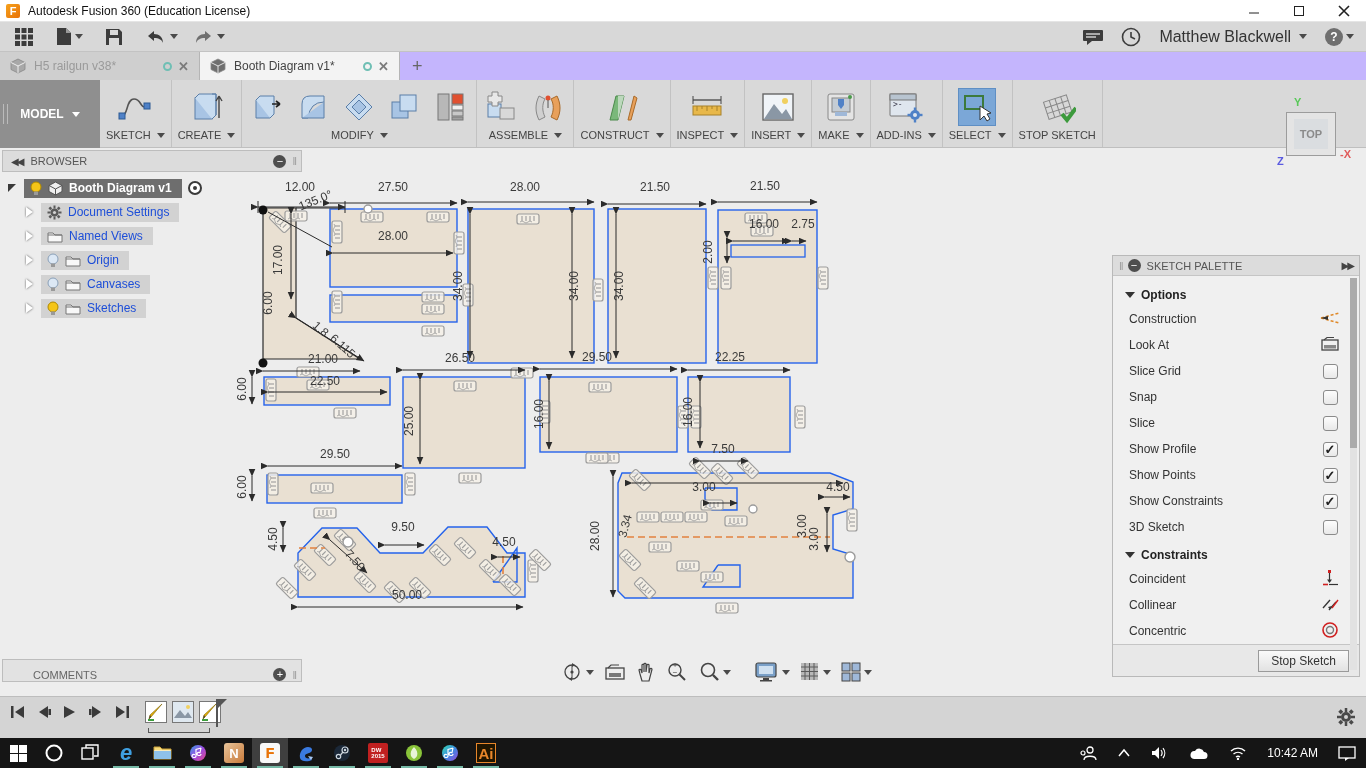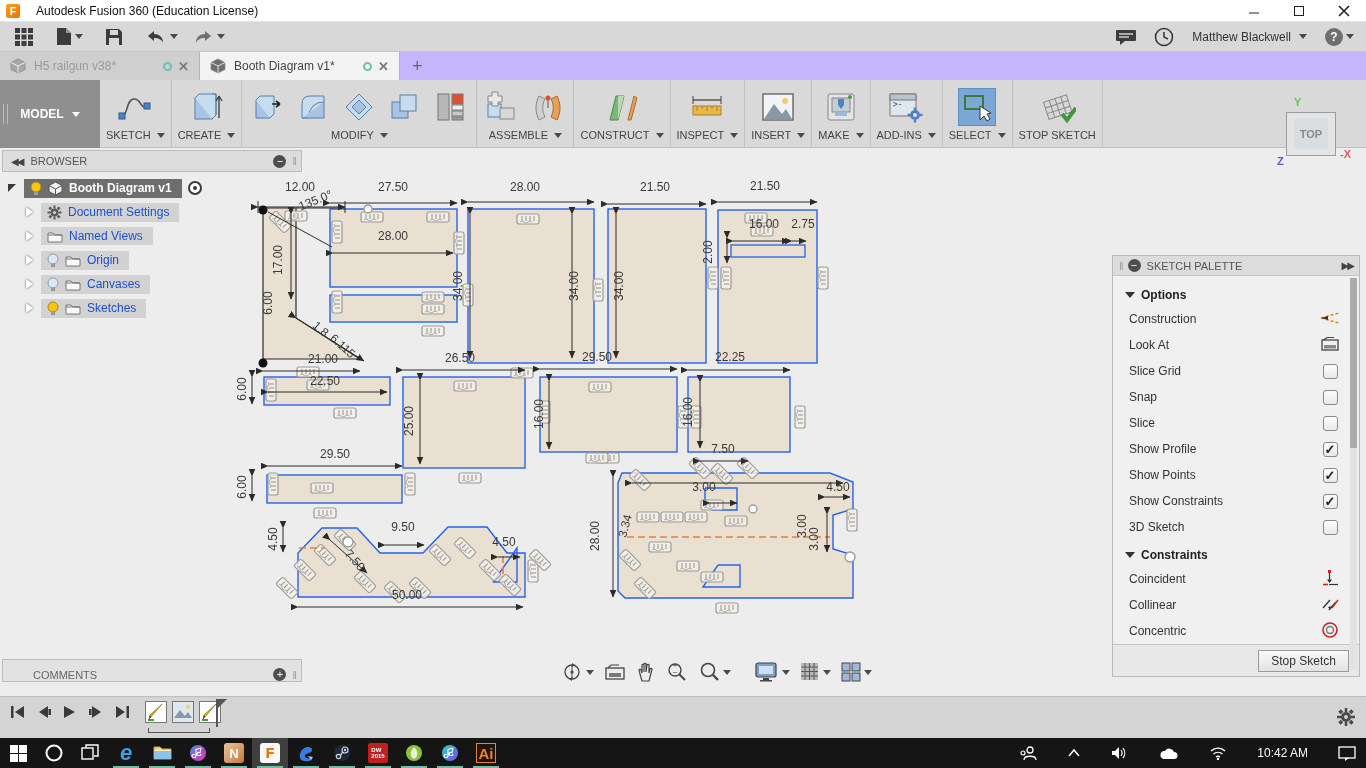--- a/index.html
+++ b/index.html
@@ -2,32 +2,32 @@
 <html><head>
 <meta charset="utf-8">
 <style>
   * { margin:0; padding:0; box-sizing:border-box; }
   html,body { width:1366px; height:768px; overflow:hidden; font-family:"Liberation Sans", sans-serif; }
   #app { position:relative; width:1366px; height:768px; background:#ededed; }
 
   
   .titlebar { position:absolute; left:0; top:0; width:1366px; height:22px; background:#ffffff; display:flex; align-items:center; border-bottom:1px solid #e5e5e5;}
   .flogo { width:14px; height:14px; margin-left:6px; background:linear-gradient(135deg,#f6a21c,#e87209); color:#fff; font-weight:bold; font-size:11px; text-align:center; line-height:14px; border-radius:2px;}
-  .apptitle { font-size:12px; color:#111; margin-left:16px; }
+  .apptitle { font-size:12px; color:#111; margin-left:8px; }
   .winbtns { margin-left:auto; display:flex; height:22px; }
   .winbtn { width:45px; height:22px; display:flex; align-items:center; justify-content:center; color:#222; font-size:12px; }
   .winbtn svg { display:block; }
 
   
   .qat { position:absolute; left:0; top:22px; width:1366px; height:30px; background:#d8d8d8; border-bottom:1px solid #c3c3c3; display:flex; align-items:center; }
   .qicon { display:flex; align-items:center; margin-left:14px; color:#3c3c3c; }
   .qicon svg { display:block; }
   .ddarrow { width:0; height:0; border-left:4px solid transparent; border-right:4px solid transparent; border-top:5px solid #4a4a4a; margin-left:3px; }
   .qat-right { margin-left:auto; display:flex; align-items:center; margin-right:12px; gap:18px; }
-  .username { font-size:12px; color:#333; display:flex; align-items:center; gap:5px;}
+  .username { font-size:16px; color:#333; display:flex; align-items:center; gap:5px;}
   .helpbtn { width:18px; height:18px; border-radius:50%; background:#6f6f6f; color:#fff; font-size:12px; font-weight:bold; text-align:center; line-height:18px; }
 
   
   .tabbar { position:absolute; left:0; top:52px; width:1366px; height:28px; background:#c4b5fd; display:flex; align-items:flex-end; }
   .doctab { height:28px; display:flex; align-items:center; padding:0 10px; width:200px; border-right:1px solid #b5b5b5; font-size:12px; color:#9a9a9a; background:#cfcfcf; }
   .doctab.active { background:#f3f3f3; color:#444; }
   .doctab .cube { margin-right:8px; }
   .doctab .tablabel { flex:1; white-space:nowrap; overflow:hidden; }
   .tab-dot { width:9px; height:9px; border:2px solid #6fbfb4; border-radius:50%; margin-right:6px; }
   .tab-x { color:#7b7b7b; font-size:13px; font-weight:bold; }
@@ -104,21 +104,21 @@
   .tl-bracket { position:absolute; left:148px; top:31px; width:62px; height:5px; border-left:1px solid #555; border-right:1px solid #555; border-bottom:1px solid #555;}
   .tl-marker { position:absolute; left:216px; top:2px; width:2px; height:28px; background:#555; }
   .tl-flag { position:absolute; left:218px; top:2px; width:0; height:0; border-top:9px solid #555; border-right:9px solid transparent; }
   .tl-gear { position:absolute; right:10px; top:10px; }
 
   
   .taskbar { position:absolute; left:0; top:738px; width:1366px; height:30px; background:#151515; display:flex; align-items:center; }
   .tb-icon { width:36px; height:30px; display:flex; align-items:center; justify-content:center; position:relative; }
   .tb-icon.active { background:#3f3f3f; }
   .tb-icon .runline { position:absolute; bottom:0; left:5px; right:5px; height:2px; background:#76b9a6; }
-  .tb-right { margin-left:auto; display:flex; align-items:center; gap:30px; margin-right:10px; color:#fff; }
+  .tb-right { margin-left:auto; display:flex; align-items:center; gap:20px; margin-right:10px; color:#fff; }
   .tb-time { font-size:12px; color:#fff; }
   .glyph-e { color:#3f9fe0; font-size:22px; font-weight:bold; font-style:italic; line-height:22px;}
   .glyph-sq { width:20px; height:20px; display:flex; align-items:center; justify-content:center; font-weight:bold; }
 </style>
 </head>
 <body>
 
 <div id="app">
 
   <div class="titlebar">

